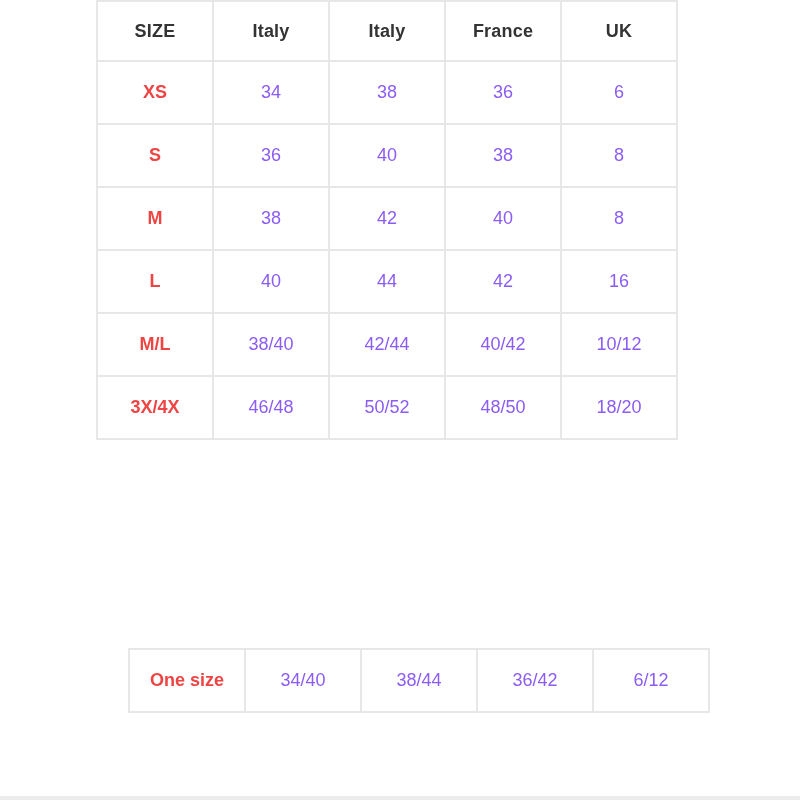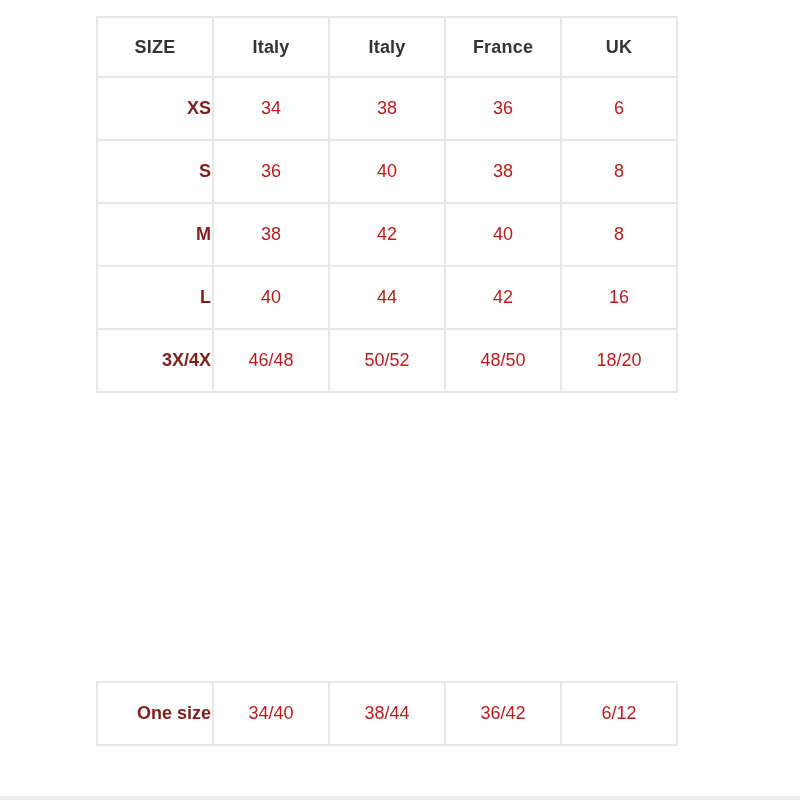--- a/index.html
+++ b/index.html
@@ -15,46 +15,45 @@
     background: #ffffff;
     overflow: hidden;
   }
   table.size-table {
     position: absolute;
     left: 96px;
     width: 582px;
     border-collapse: collapse;
     table-layout: fixed;
   }
-  table.size-table.main { top: 16px; }
-  table.size-table.special { top: 681px; }
+  table.size-table.main { top: 0; }
+  table.size-table.special { top: 648px; margin-left: 32px; }
   .size-table th,
   .size-table td {
     border: 2px solid #e7e7e7;
     text-align: center;
     vertical-align: middle;
     background: #ffffff;
   }
   .size-table thead th {
     height: 56px;
     font-size: 18px;
     font-weight: bold;
     color: #333333;
     letter-spacing: 0.2px;
   }
   .size-table tbody td {
     height: 59px;
     font-size: 18px;
     font-weight: normal;
-    color: #b91c1c;
+    color: #8b5cf6;
   }
   .size-table tbody td.size-label {
     font-weight: bold;
-    color: #7f1d1d;
-    text-align: right;
+    color: #ef4444;
   }
   .bottom-strip {
     position: absolute;
     left: 0;
     bottom: 0;
     width: 800px;
     height: 4px;
     background: #ececec;
   }
 </style>
@@ -96,20 +95,27 @@
           <td>8</td>
         </tr>
         <tr>
           <td class="size-label">L</td>
           <td>40</td>
           <td>44</td>
           <td>42</td>
           <td>16</td>
         </tr>
         <tr>
+          <td class="size-label">M/L</td>
+          <td>38/40</td>
+          <td>42/44</td>
+          <td>40/42</td>
+          <td>10/12</td>
+        </tr>
+        <tr>
           <td class="size-label">3X/4X</td>
           <td>46/48</td>
           <td>50/52</td>
           <td>48/50</td>
           <td>18/20</td>
         </tr>
       </tbody>
   </table>
 
   <table class="size-table special">

